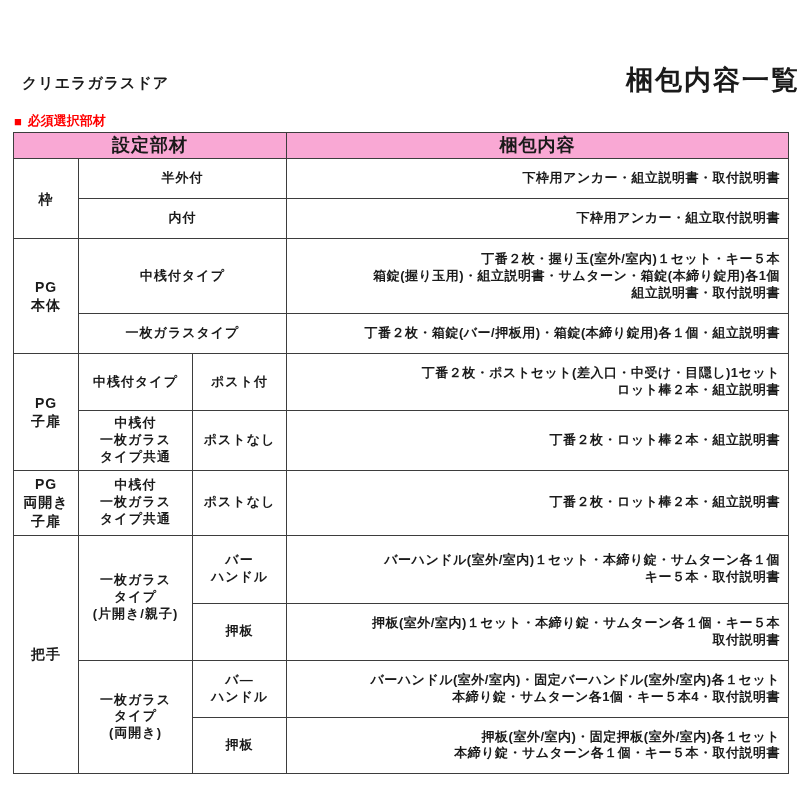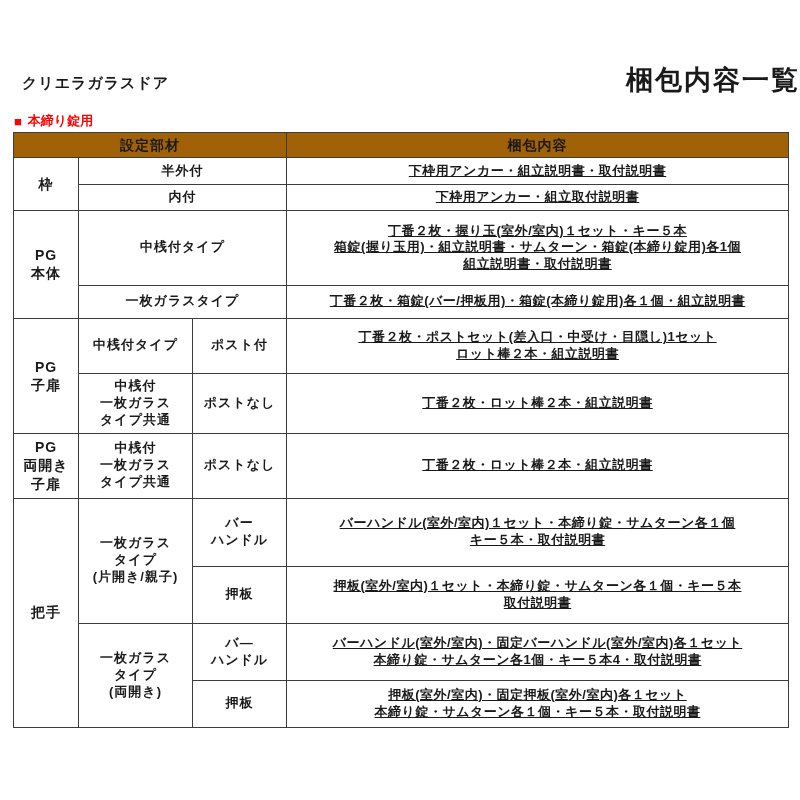--- a/index.html
+++ b/index.html
@@ -34,51 +34,50 @@
   }
   table.packing th,table.packing td{
     border:1px solid #3d3d3d;
     font-weight:bold;
     white-space:pre-line;
     line-height:1.3;
     overflow:hidden;
   }
   table.packing{border:1.5px solid #3d3d3d;}
   tr.head th{
-    background:#a16207;
+    background:#f9a8d4;
     text-align:center;vertical-align:middle;
-    font-size:14px;letter-spacing:1px;
+    font-size:18px;letter-spacing:1px;
   }
   th.grp{
     text-align:center;vertical-align:middle;background:#ffffff;
     font-size:14px;letter-spacing:1px;padding:0 2px;
   }
   td.typ,td.sub{
     text-align:center;vertical-align:middle;padding:4px;
     letter-spacing:1px;
   }
   td.cnt{
-    text-align:center;vertical-align:middle;padding:4px 8px;
+    text-align:right;vertical-align:middle;padding:11px 8px;
     letter-spacing:0.5px;
-    text-decoration:underline;
   }
 </style>
 </head>
 <body>
 
 <div class="doc">
 
   <div class="titlebar">
     <div class="page-title">梱包内容一覧</div>
     <div class="product-name">クリエラガラスドア</div>
   </div>
 
   <div class="legend">
     <span class="sq">■</span>
-    <span>本締り錠用</span>
+    <span>必須選択部材</span>
   </div>
 
   <table class="packing">
     <colgroup>
       <col style="width:65px">
       <col style="width:114px">
       <col style="width:94px">
       <col style="width:502px">
     </colgroup>
     <thead>

